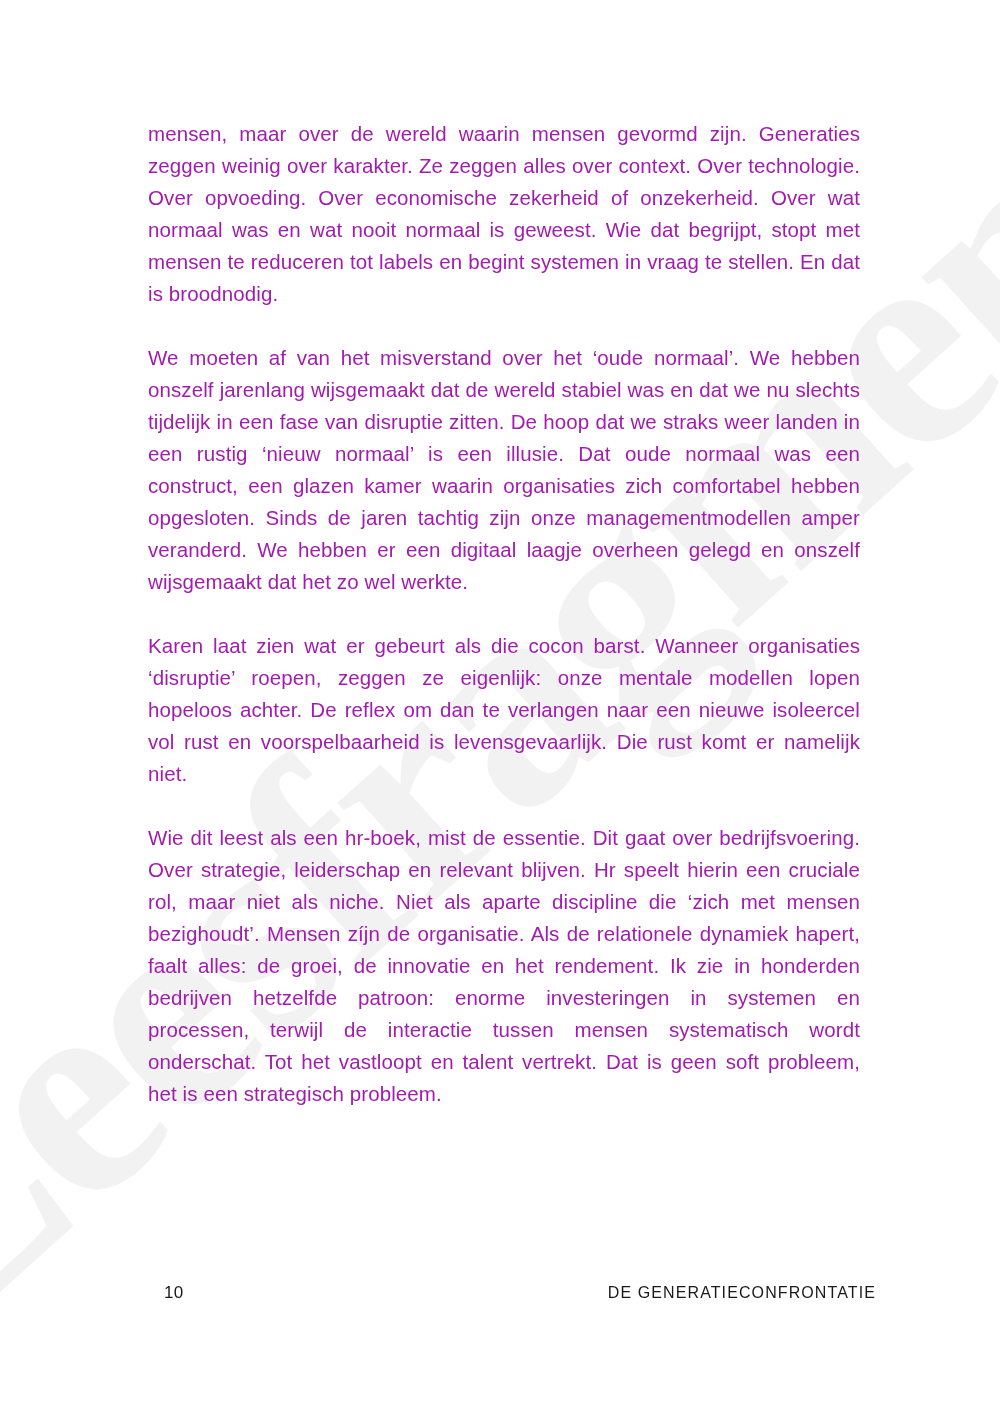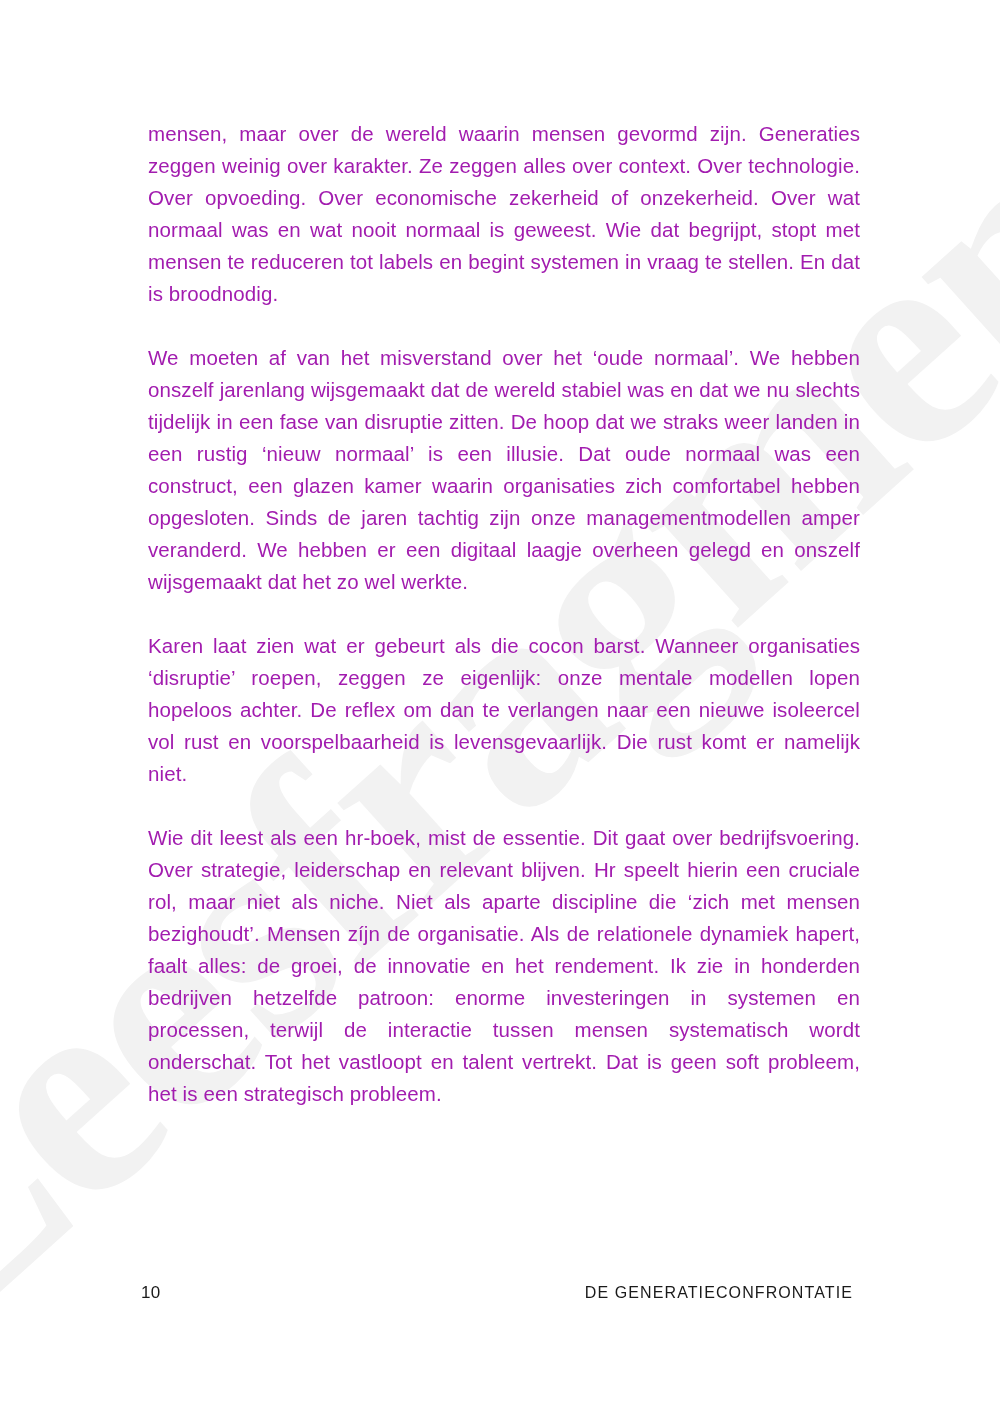--- a/index.html
+++ b/index.html
@@ -56,21 +56,21 @@
     letter-spacing: 0.1px;
   }
 
   .para:last-child {
     margin-bottom: 4px;
   }
 
   
   .footer {
     position: absolute;
-    left: 141px;
+    left: 164px;
     top: 1283px;
     width: 712px;
     display: flex;
     align-items: baseline;
     justify-content: space-between;
     z-index: 2;
   }
 
   .folio {
     font-size: 17px;

